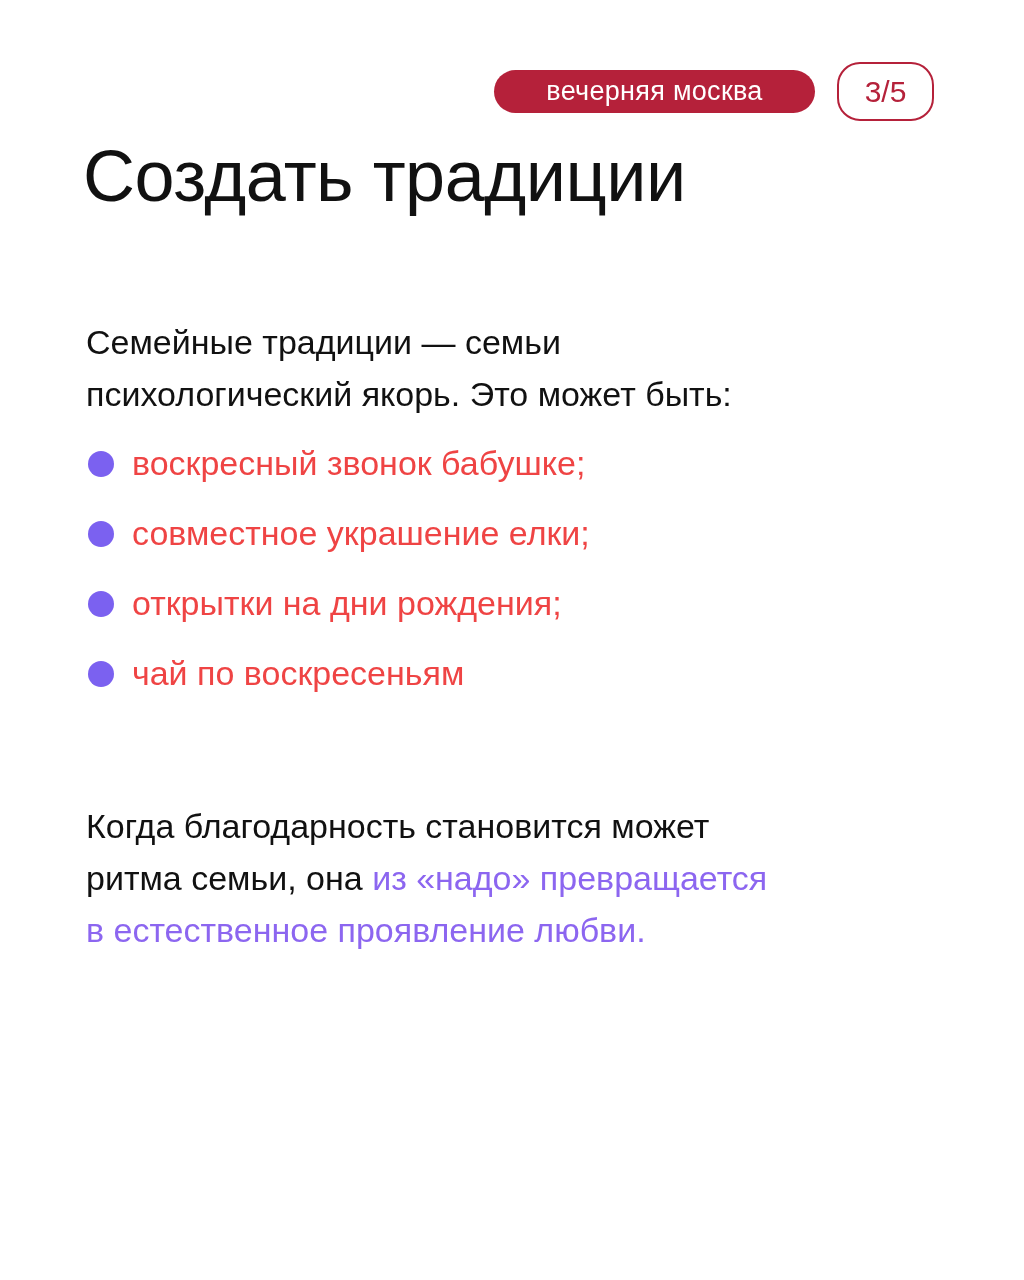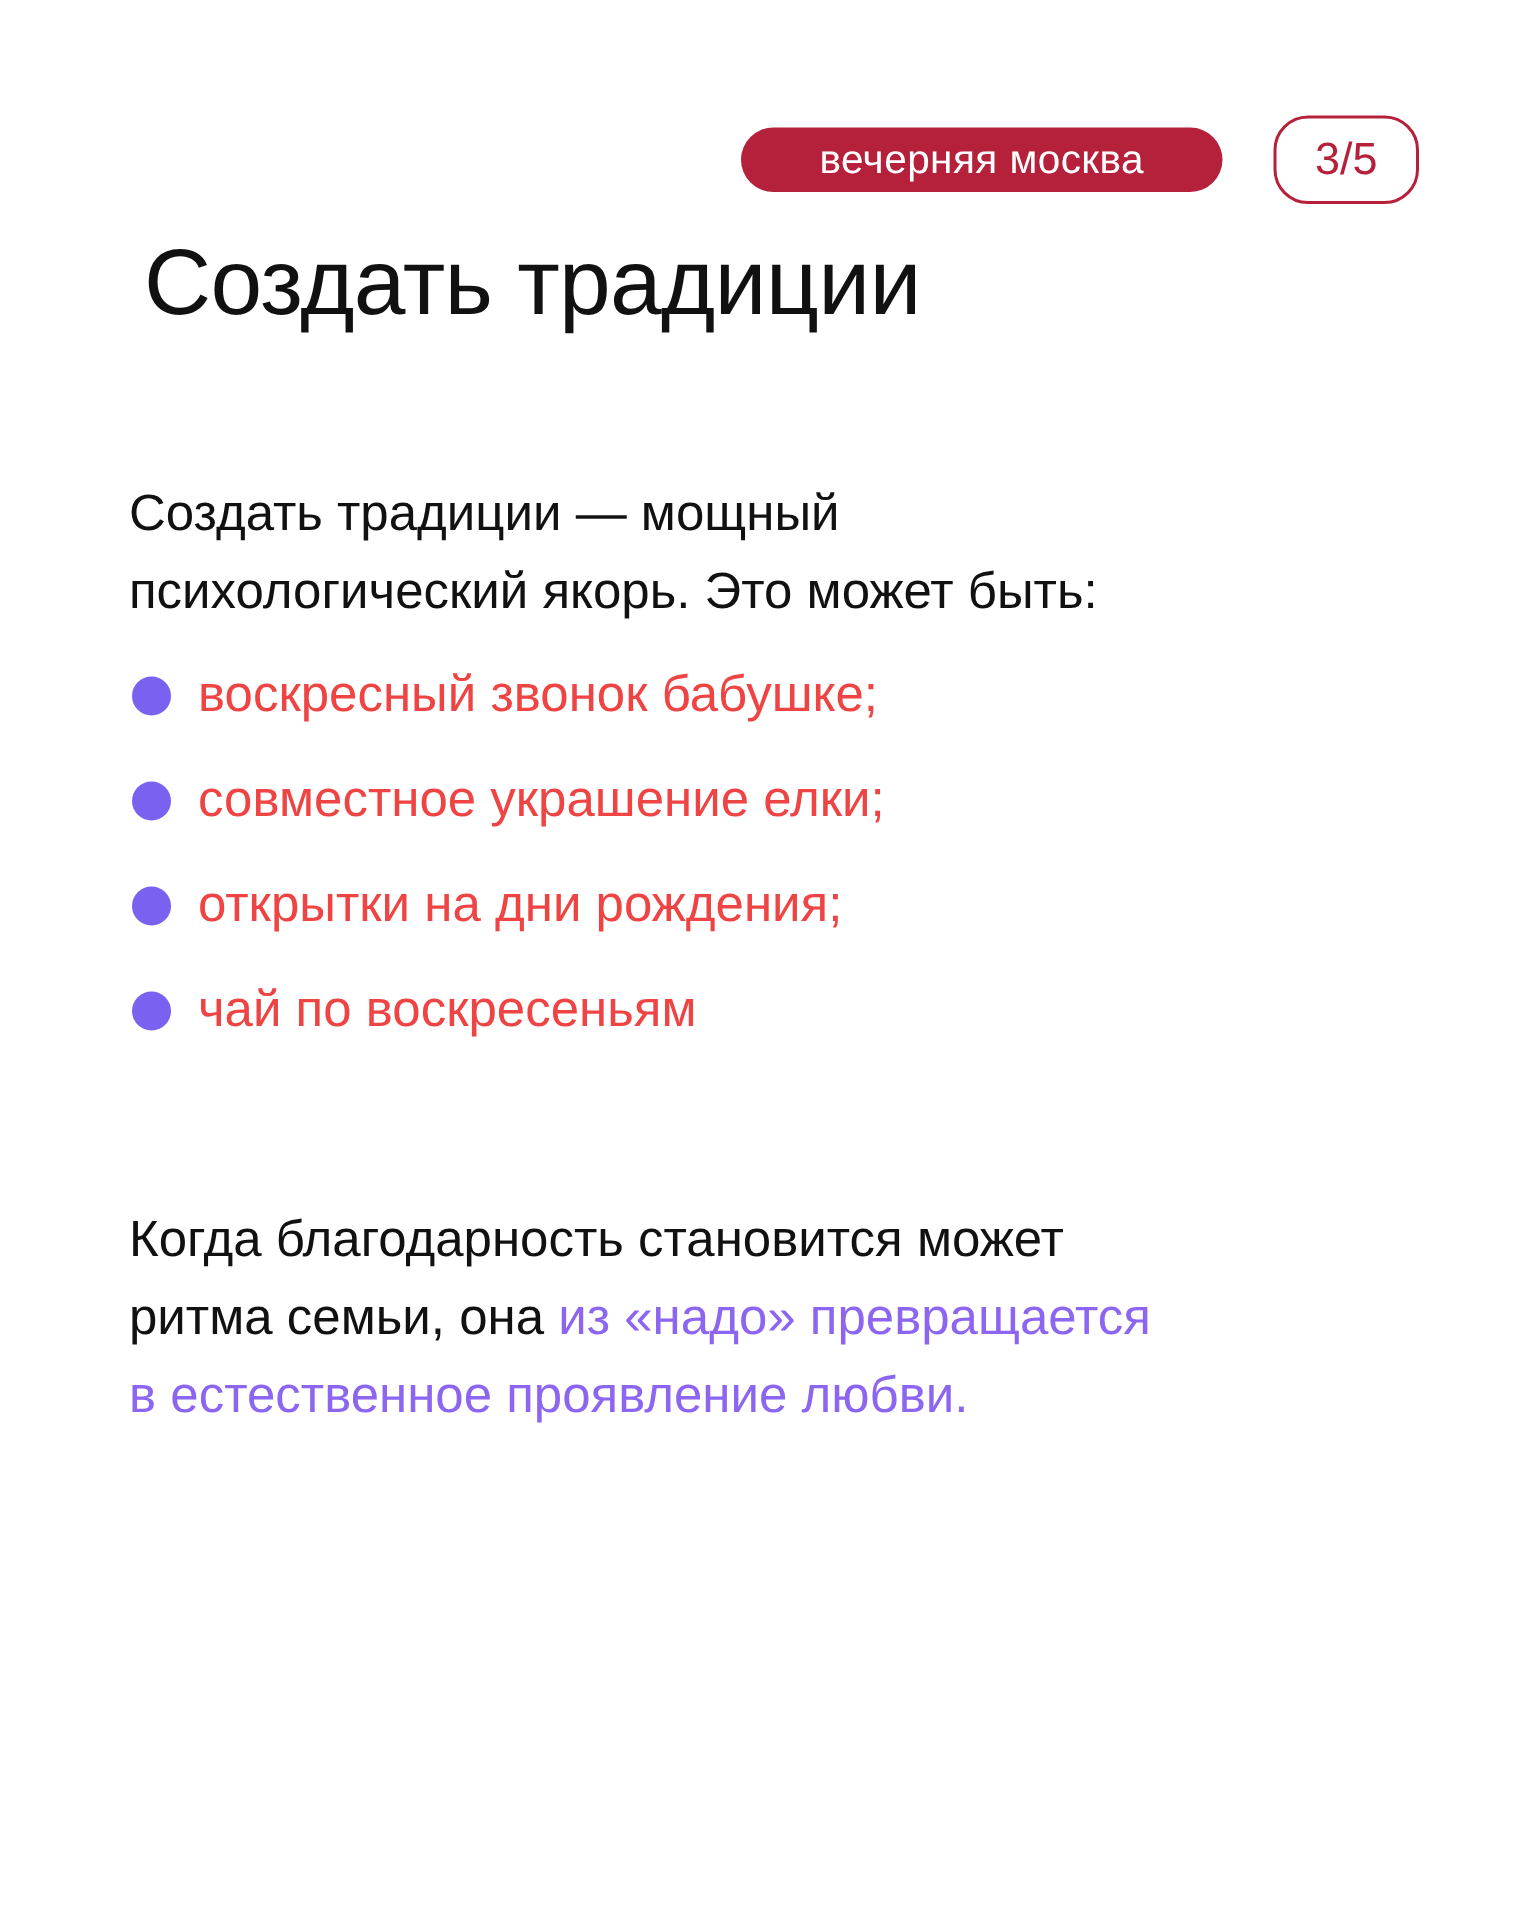--- a/index.html
+++ b/index.html
@@ -10,25 +10,25 @@
     body {
       width: 1024px;
       height: 1280px;
       position: relative;
       overflow: hidden;
       font-family: "Liberation Sans", "DejaVu Sans", sans-serif;
       color: #111111;
     }
     .header {
       position: absolute;
-      top: 77px;
+      top: 62px;
       left: 494px;
       display: flex;
       align-items: center;
-      gap: 34px;
+      gap: 22px;
     }
     .brand-badge {
       background: #B5213A;
       color: #ffffff;
       height: 43px;
       width: 321px;
       border-radius: 22px;
       display: flex;
       align-items: center;
       justify-content: center;
@@ -45,22 +45,22 @@
       box-sizing: border-box;
       display: flex;
       align-items: center;
       justify-content: center;
       font-size: 30px;
     }
     .title {
       position: absolute;
       left: 80px;
       top: 134px;
-      margin: 16px;
-      font-size: 62px;
+      margin: 3px;
+      font-size: 72px;
       line-height: 78px;
       font-weight: 500;
       letter-spacing: -0.5px;
       color: #111111;
       text-align: center;
     }
     .intro {
       position: absolute;
       left: 86px;
       top: 316px;
@@ -119,21 +119,21 @@
 <div class="header">
   <div class="brand-badge">вечерняя москва</div>
   <div class="page-counter">3/5</div>
 </div>
 
 <h1 class="title">
   <span class="item-line">Создать традиции</span>
 </h1>
 
 <p class="intro">
-  <span class="item-line">Создать традиции — мощный</span>
+  <span class="item-line">Семейные традиции — семьи</span>
   <span class="item-line">психологический якорь. Это может быть:</span>
 </p>
 
 <ul class="list">
   <li class="list-item">
     <span class="bullet"></span>
     <span class="item-line">воскресный звонок бабушке;</span>
   </li>
   <li class="list-item">
     <span class="bullet"></span>

